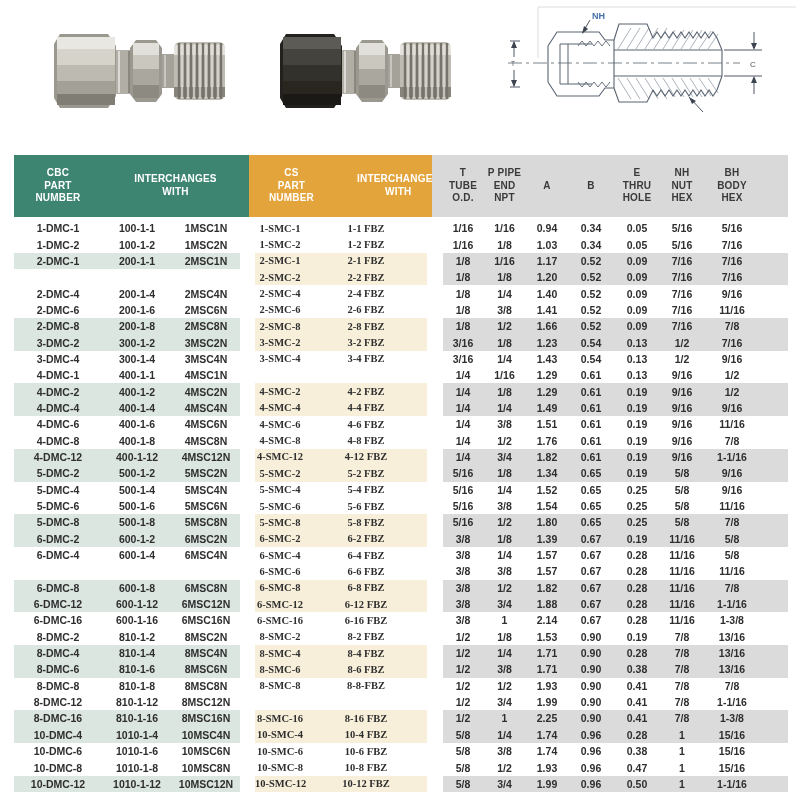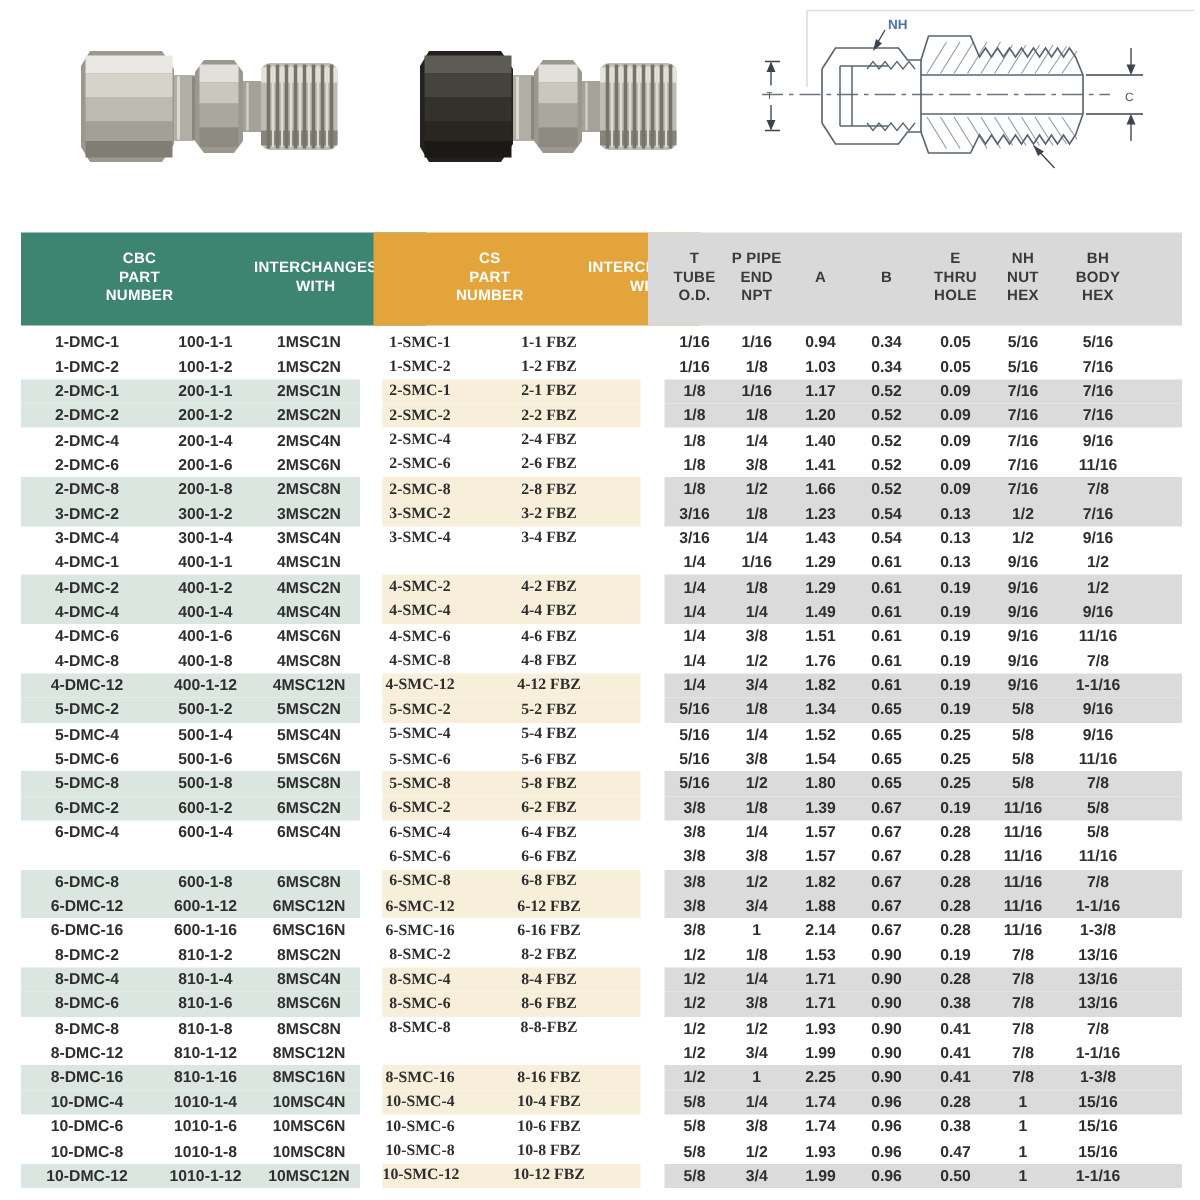--- a/index.html
+++ b/index.html
@@ -7,21 +7,21 @@
   .page{position:absolute;inset:0;background:#fff;}
 
   
   .figure{position:absolute;}
   #photo-stainless{left:52px;top:20px;width:175px;height:102px;}
   #photo-black{left:278px;top:20px;width:175px;height:102px;}
   #tech-drawing{left:500px;top:2px;width:296px;height:130px;}
 
   
   .tbl-header{position:absolute;left:0;top:155px;width:800px;height:62px;}
-  .hband{position:absolute;top:0;height:62px;display:grid;align-items:center;padding-left:35px;}
+  .hband{position:absolute;top:0;height:62px;display:grid;align-items:center;}
   .hband .hcell{display:flex;align-items:center;justify-content:center;text-align:center;
     font-size:10px;font-weight:bold;line-height:1.28;white-space:pre-line;letter-spacing:.2px;}
   #hband-green{left:14px;width:235px;background:var(--green);grid-template-columns:88px 1fr;color:var(--textlight);}
   #hband-gold{left:249px;width:183px;background:var(--gold);grid-template-columns:85px 1fr;color:var(--textlight);gap:23px;}
   #hband-gray{left:432px;width:356px;background:var(--grayhead);padding-left:11px;padding-right:28px;
     grid-template-columns:40px 43px 42px 46px 46px 44px 1fr;color:var(--textdark);box-sizing:border-box;}
 
   .tbl-body{position:absolute;left:0;top:220px;width:800px;height:572px;display:flex;flex-direction:column;}
   .trow{position:relative;flex:1 1 0;width:800px;}
   .zone{position:absolute;top:0;bottom:0;display:grid;align-items:center;}
@@ -258,25 +258,20 @@
           <div class="cell">1/8</div>
           <div class="cell">1/16</div>
           <div class="cell">1.17</div>
           <div class="cell">0.52</div>
           <div class="cell">0.09</div>
           <div class="cell">7/16</div>
           <div class="cell">7/16</div>
         </div>
       </div>
       <div class="trow shaded">
-        <div class="zone z1">
-          <div class="cell">2-DMC-2</div>
-          <div class="cell">200-1-2</div>
-          <div class="cell">2MSC2N</div>
-        </div>
         <div class="zone z2">
           <div class="cell">2-SMC-2</div>
           <div class="cell">2-2 FBZ</div>
         </div>
         <div class="zone z3">
           <div class="cell">1/8</div>
           <div class="cell">1/8</div>
           <div class="cell">1.20</div>
           <div class="cell">0.52</div>
           <div class="cell">0.09</div>

